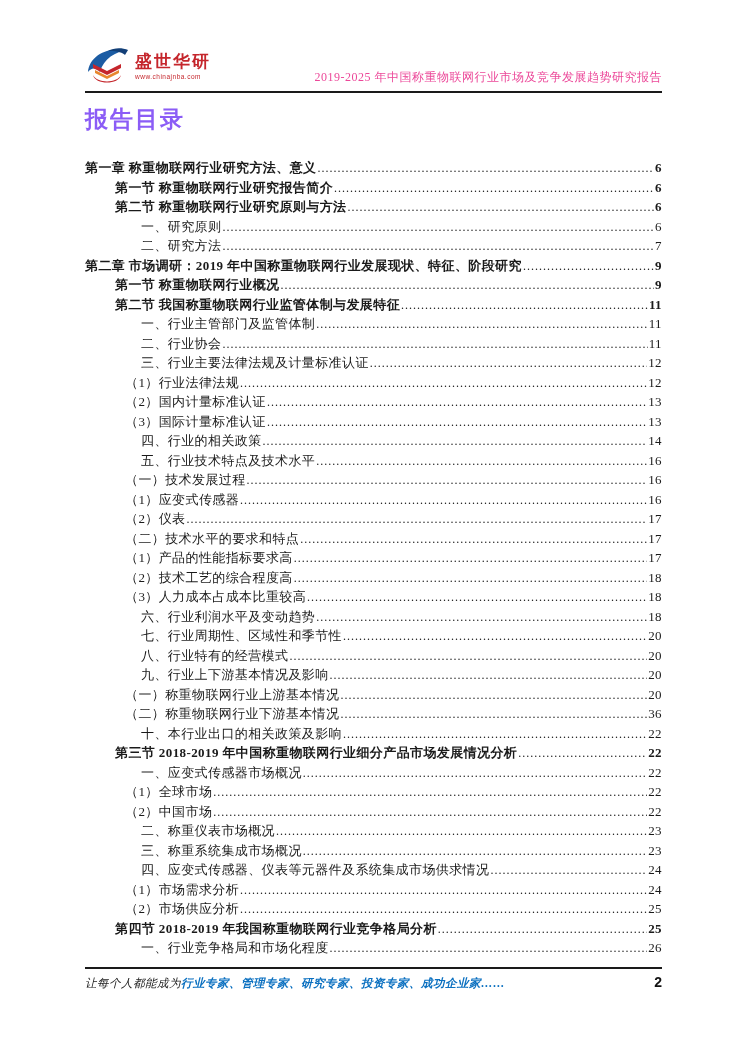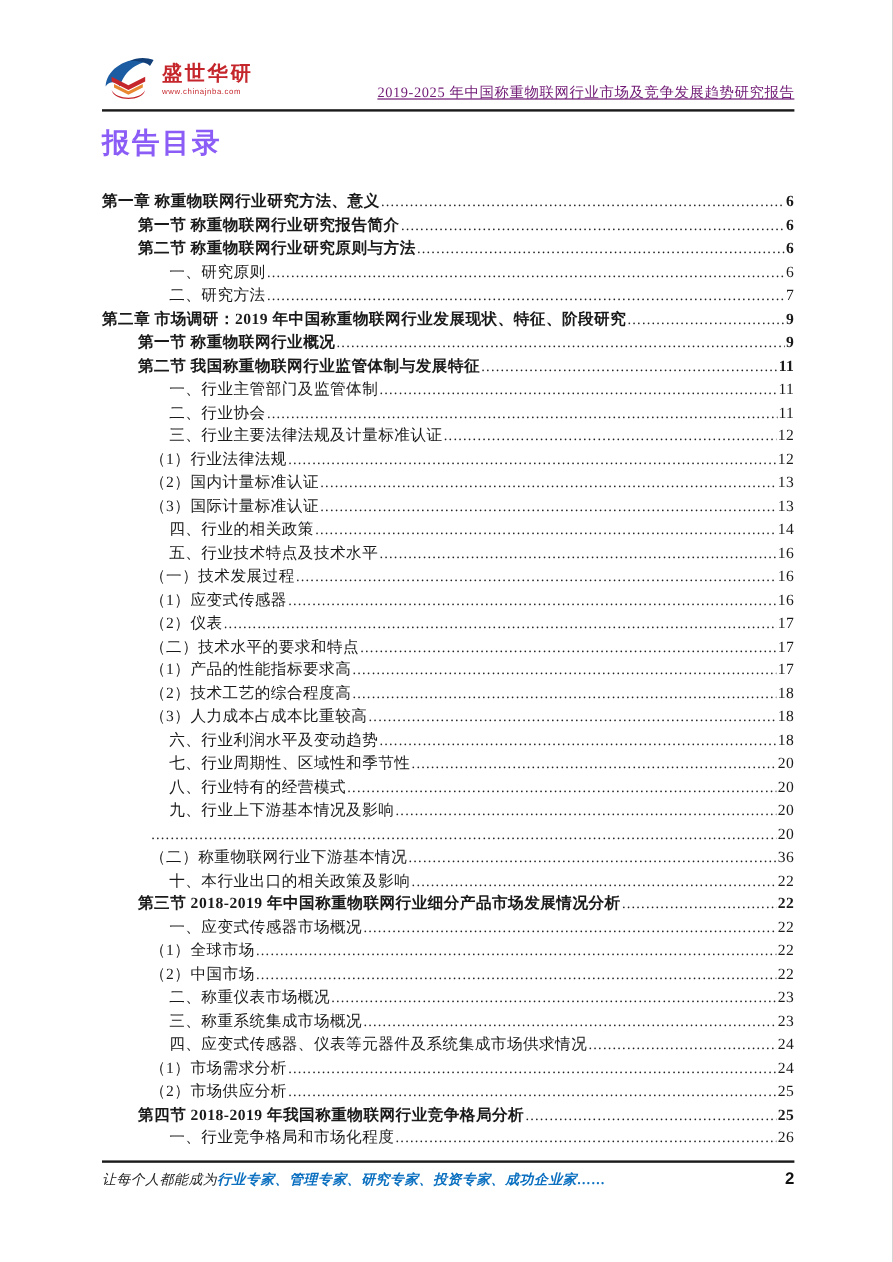--- a/index.html
+++ b/index.html
@@ -20,21 +20,21 @@
   .logo-name{
     font-family:"Liberation Sans","DejaVu Sans",sans-serif;
     font-weight:bold;font-size:17px;letter-spacing:2px;color:#c5262c;line-height:18px;
   }
   .logo-url{
     font-family:"Liberation Sans","DejaVu Sans",sans-serif;
     font-size:6.5px;color:#c5262c;letter-spacing:0.5px;margin-top:2px;
   }
   .doc-title{
     position:absolute;right:0;bottom:4px;
-    font-size:12px;color:#701a75;letter-spacing:0.5px;white-space:nowrap;text-decoration:underline;
+    font-size:12px;color:#ec4899;letter-spacing:0.5px;white-space:nowrap;
   }
   .header-rule{position:absolute;left:85px;top:91px;width:577px;height:2px;background:#1a1a1a;}
   
   .page-title{
     position:absolute;left:85px;top:104px;
     font-family:"Liberation Sans","DejaVu Sans",sans-serif;
     font-weight:bold;font-size:23px;letter-spacing:2px;color:#8b5cf6;
   }
   
   .toc{position:absolute;left:85px;top:158px;width:577px;}
@@ -222,20 +222,21 @@
         <span class="toc-text">八、行业特有的经营模式</span>
         <span class="toc-dots"></span>
         <span class="toc-page">20</span>
       </div>
       <div class="toc-row lvl-num">
         <span class="toc-text">九、行业上下游基本情况及影响</span>
         <span class="toc-dots"></span>
         <span class="toc-page">20</span>
       </div>
       <div class="toc-row lvl-paren">
+        <span class="toc-text">（一）称重物联网行业上游基本情况</span>
         <span class="toc-dots"></span>
         <span class="toc-page">20</span>
       </div>
       <div class="toc-row lvl-paren">
         <span class="toc-text">（二）称重物联网行业下游基本情况</span>
         <span class="toc-dots"></span>
         <span class="toc-page">36</span>
       </div>
       <div class="toc-row lvl-num">
         <span class="toc-text">十、本行业出口的相关政策及影响</span>

